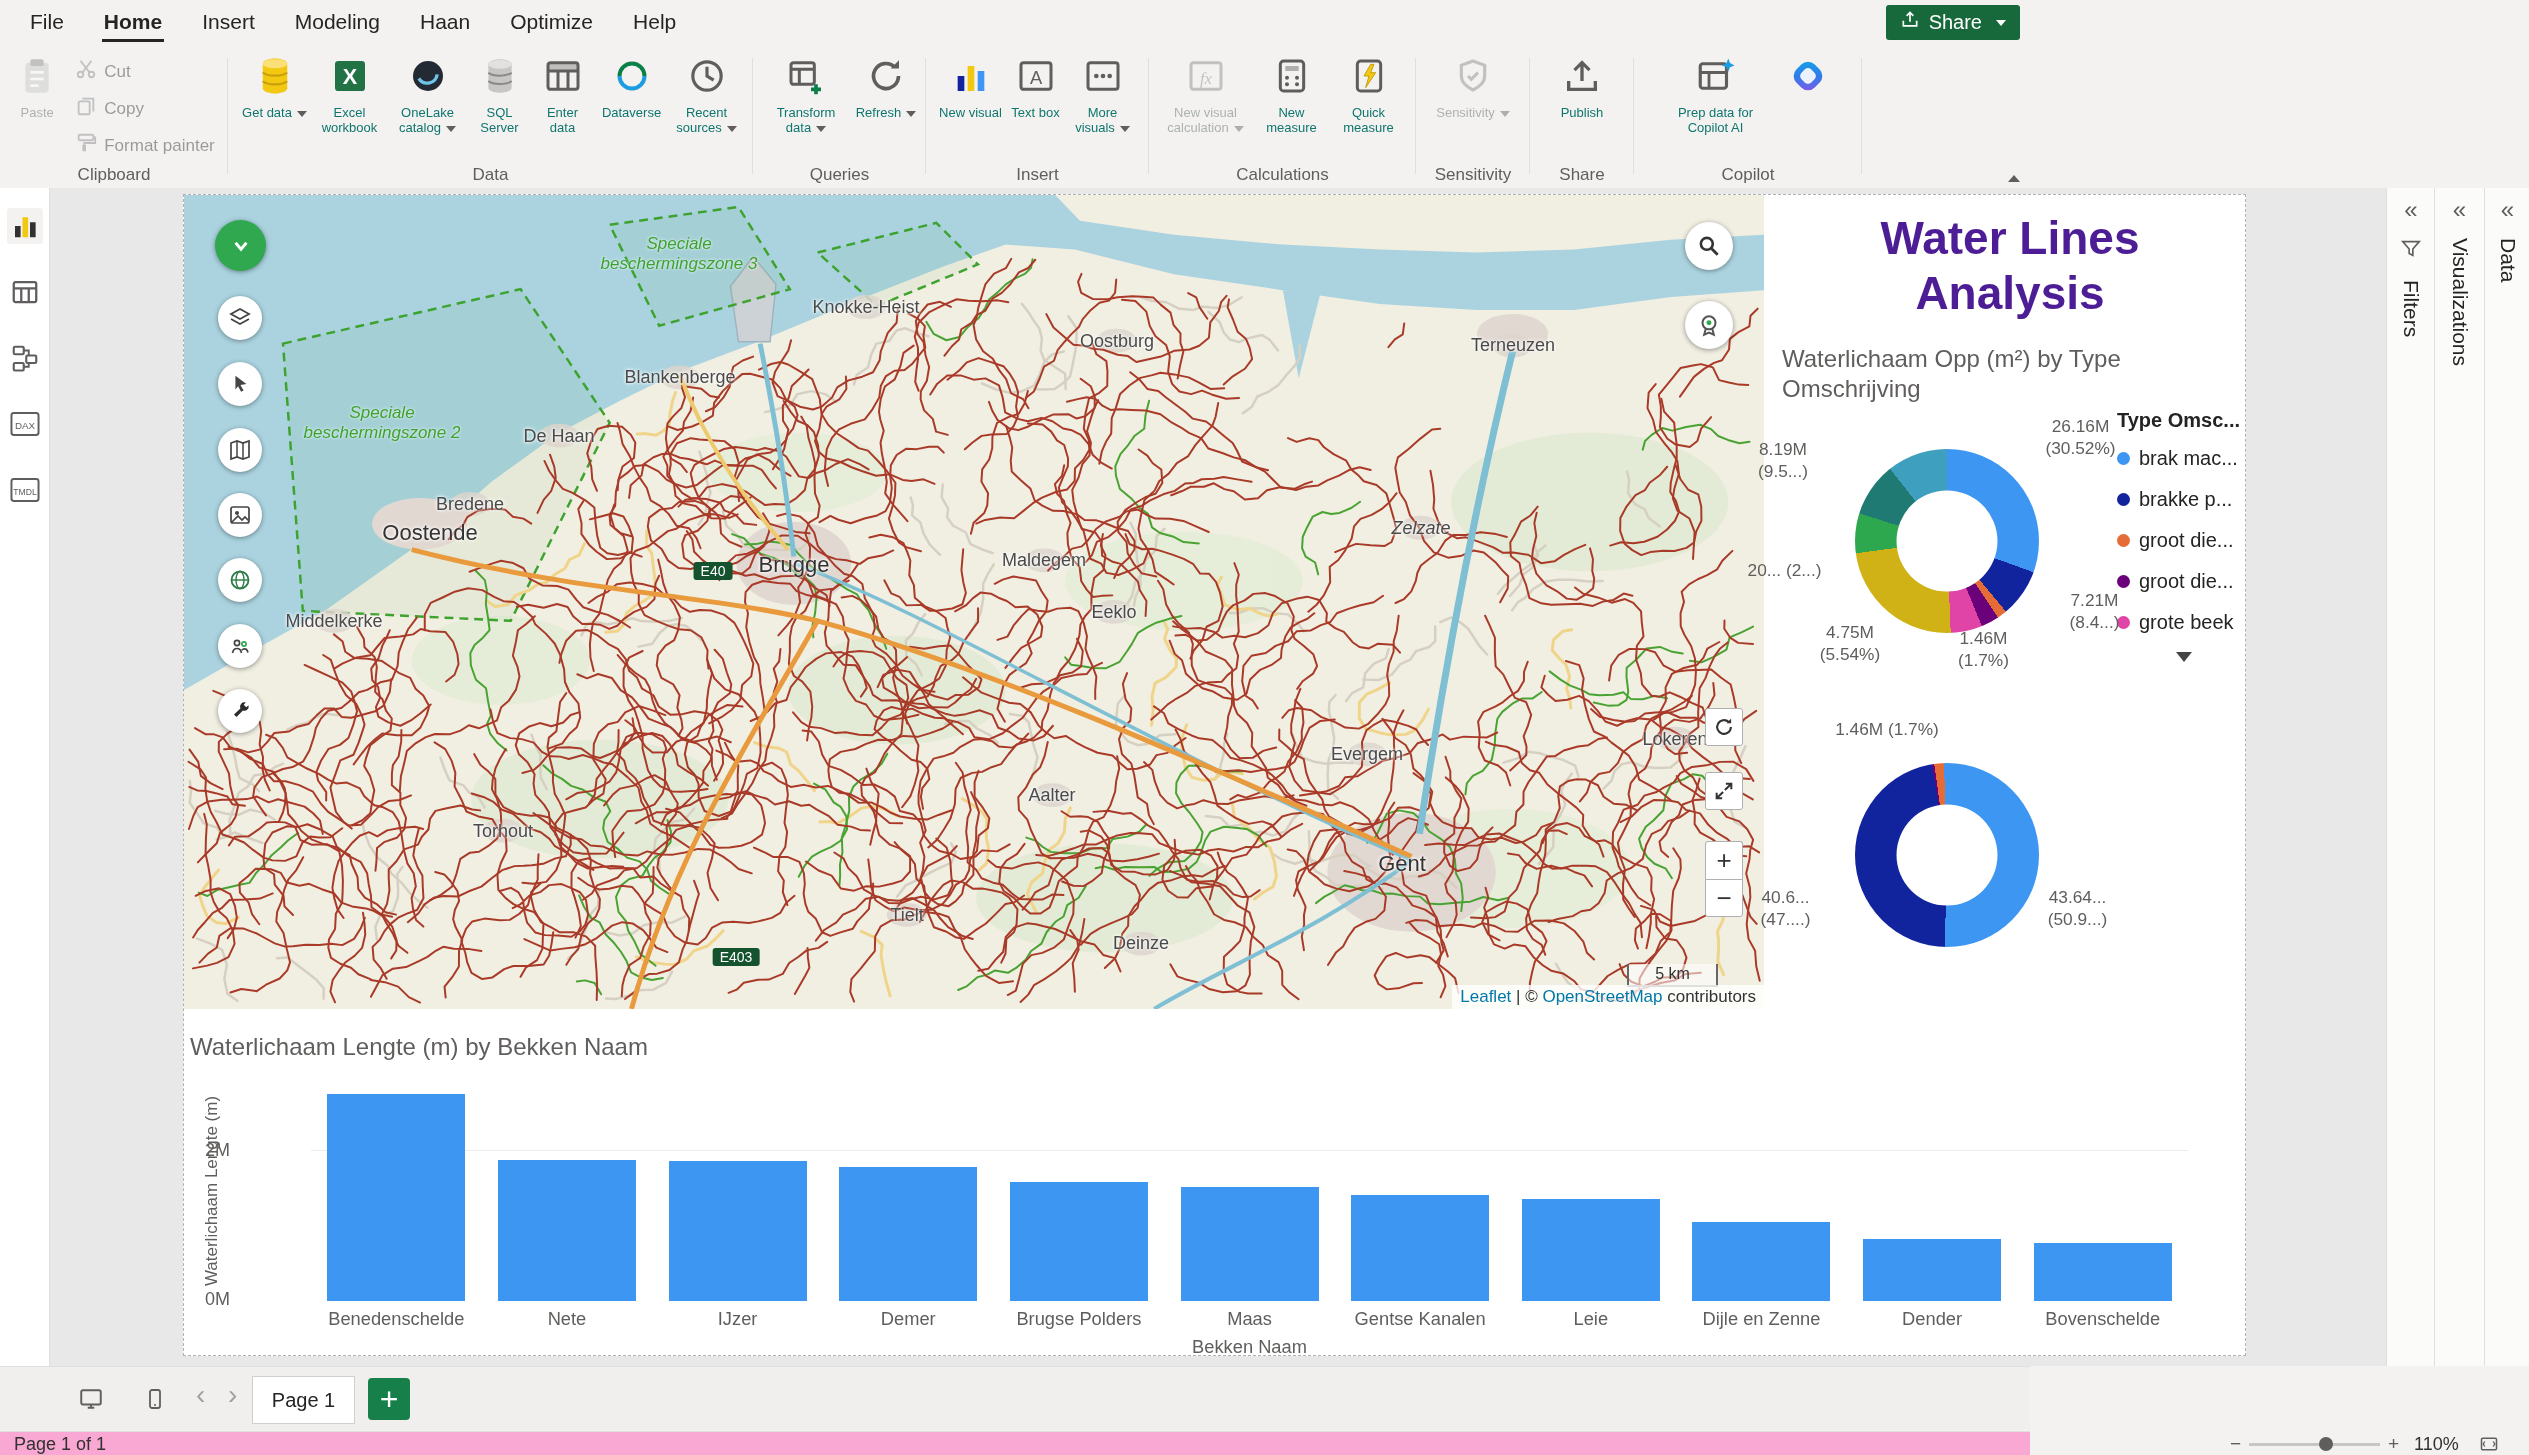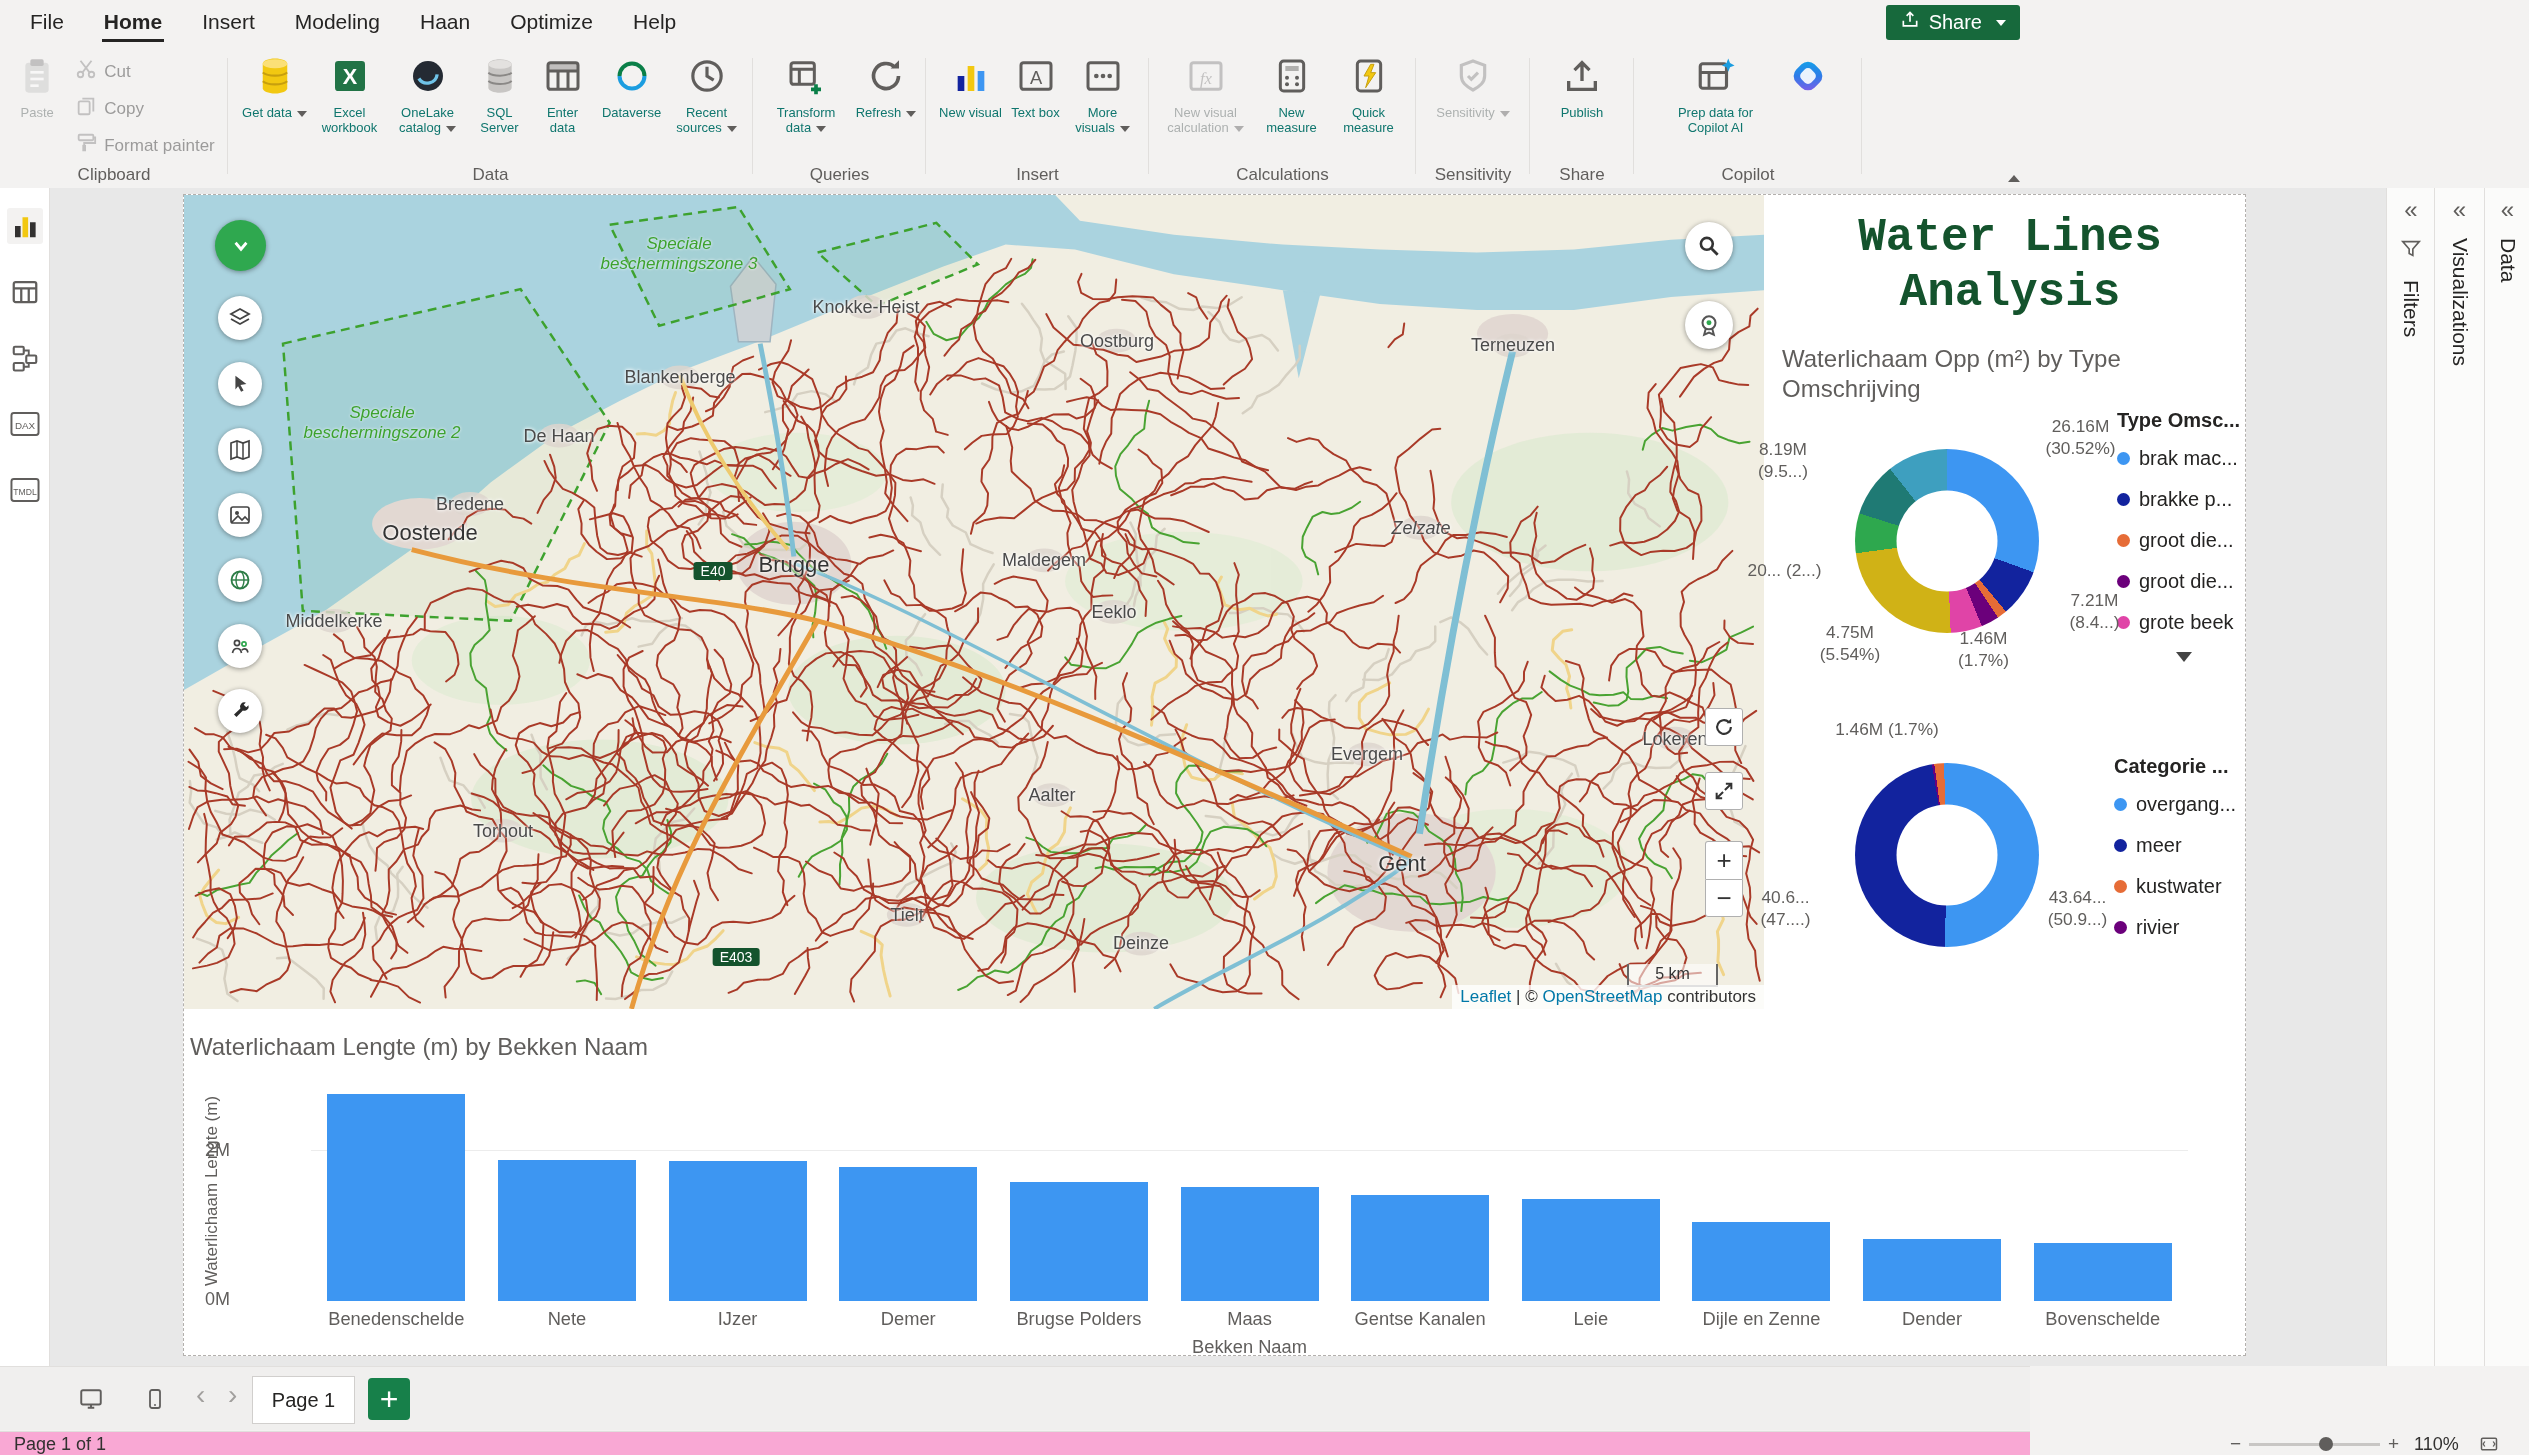--- a/index.html
+++ b/index.html
@@ -965,21 +965,21 @@
         <div class="sqbtn" style="left:1521px;top:646px;border-bottom:none;border-radius:3px 3px 0 0;">+</div>
         <div class="sqbtn" style="left:1521px;top:684px;border-radius:0 0 3px 3px;">−</div>
 
         <div id="scalebar">5 km</div>
         <div id="attrib">
           <span class="alink">Leaflet</span><span> | © </span><span class="alink">OpenStreetMap</span><span> contributors</span>
         </div>
       </div>
 
       <div id="report-title">
-        <div class="inner" style="color: #14532d; font-family: Liberation Mono, monospace;">Water Lines Analysis</div>
+        <div class="inner" style="color: #4c1d95;">Water Lines Analysis</div>
       </div>
 
       <div class="vtitle" style="left:1598px;top:149px;width:391px;">Waterlichaam Opp (m²) by Type Omschrijving</div>
       <div class="donut" id="donut1" style="left: 1671px; top: 254px; background: conic-gradient(rgb(61, 150, 242) 0deg, rgb(61, 150, 242) 109.87deg, rgb(18, 35, 158) 109.87deg, rgb(18, 35, 158) 140.11deg, rgb(230, 108, 55) 140.11deg, rgb(230, 108, 55) 146.23deg, rgb(107, 0, 123) 146.23deg, rgb(107, 0, 123) 157.75deg, rgb(224, 68, 167) 157.75deg, rgb(224, 68, 167) 177.7deg, rgb(208, 178, 22) 177.7deg, rgb(208, 178, 22) 262.3deg, rgb(46, 168, 78) 262.3deg, rgb(46, 168, 78) 287.5deg, rgb(31, 122, 116) 287.5deg, rgb(31, 122, 116) 321.7deg, rgb(62, 159, 191) 321.7deg, rgb(62, 159, 191) 360deg);"></div>
       <div class="legend" style="left:1933px;top:214px;">
         <div class="legend-title">Type Omsc...</div>
         <div id="legend1-items">
             <div class="legend-item">
               <span class="legend-dot" style="background: rgb(61, 150, 242);"></span>
               <span>brak mac...</span>
@@ -998,41 +998,20 @@
             </div>
             <div class="legend-item">
               <span class="legend-dot" style="background: rgb(224, 68, 167);"></span>
               <span>grote beek</span>
             </div>
           </div>
       </div>
       <div id="legend-more"></div>
 
       <div class="donut" id="donut2" style="left: 1671px; top: 568px; background: conic-gradient(from -8deg, rgb(230, 108, 55) 0deg, rgb(230, 108, 55) 6.12deg, rgb(61, 150, 242) 6.12deg, rgb(61, 150, 242) 189.36deg, rgb(18, 35, 158) 189.36deg, rgb(18, 35, 158) 358.56deg, rgb(107, 0, 123) 358.56deg, rgb(107, 0, 123) 360deg);"></div>
-      <div class="legend" style="left:1930px;top:560px;">
-        <div class="legend-title">Categorie ...</div>
-        <div id="legend2-items">
-            <div class="legend-item">
-              <span class="legend-dot" style="background: rgb(61, 150, 242);"></span>
-              <span>overgang...</span>
-            </div>
-            <div class="legend-item">
-              <span class="legend-dot" style="background: rgb(18, 35, 158);"></span>
-              <span>meer</span>
-            </div>
-            <div class="legend-item">
-              <span class="legend-dot" style="background: rgb(230, 108, 55);"></span>
-              <span>kustwater</span>
-            </div>
-            <div class="legend-item">
-              <span class="legend-dot" style="background: rgb(107, 0, 123);"></span>
-              <span>rivier</span>
-            </div>
-          </div>
-      </div>
 
       <div id="callouts" style="position:absolute;inset:0;pointer-events:none;">
           <div class="callout" style="left: 1832px; top: 220px; width: 129px;">26.16M (30.52%)</div>
           <div class="callout" style="left: 1861px; top: 394px; width: 99px;">7.21M (8.4...)</div>
           <div class="callout" style="left: 1750px; top: 432px; width: 99px;">1.46M (1.7%)</div>
           <div class="callout" style="left: 1614px; top: 426px; width: 104px;">4.75M (5.54%)</div>
           <div class="callout" style="left: 1556px; top: 364px; width: 89px;">20... (2...)</div>
           <div class="callout" style="left: 1552px; top: 243px; width: 94px;">8.19M (9.5...)</div>
           <div class="callout nowrap" style="left: 1604px; top: 523px; width: 198px;">1.46M (1.7%)</div>
           <div class="callout" style="left: 1834px; top: 691px; width: 119px;">43.64... (50.9...)</div>

